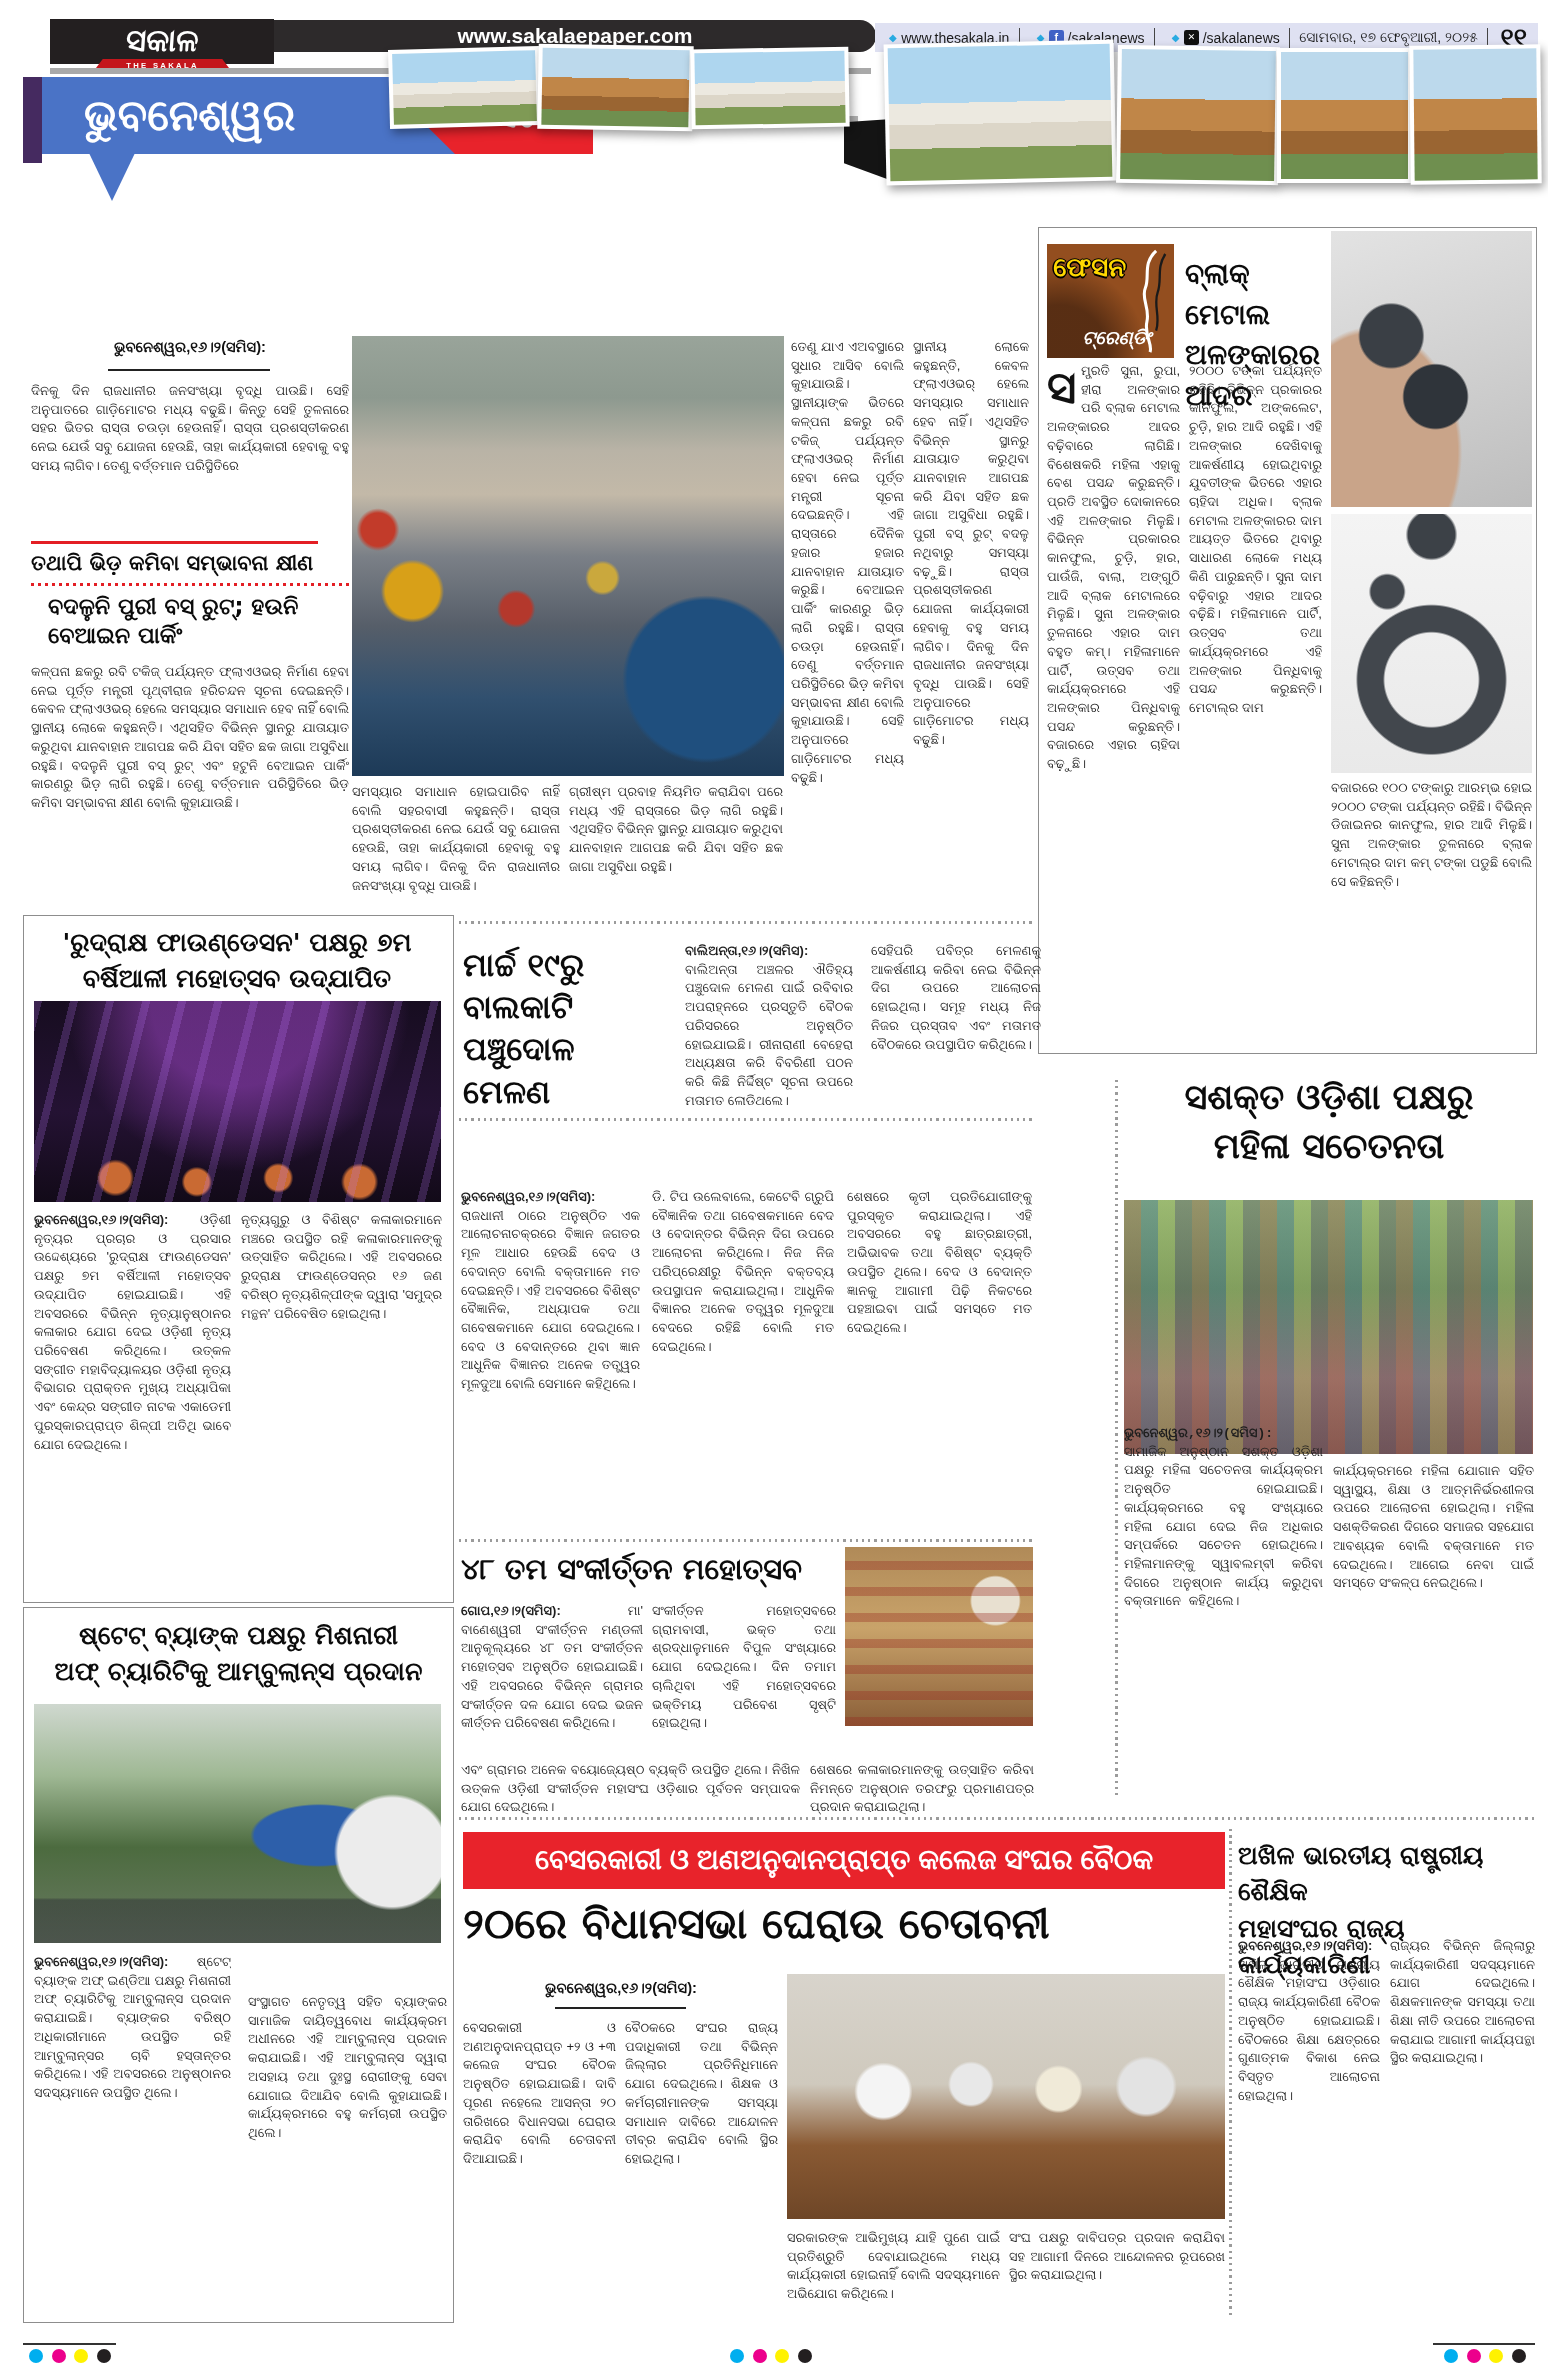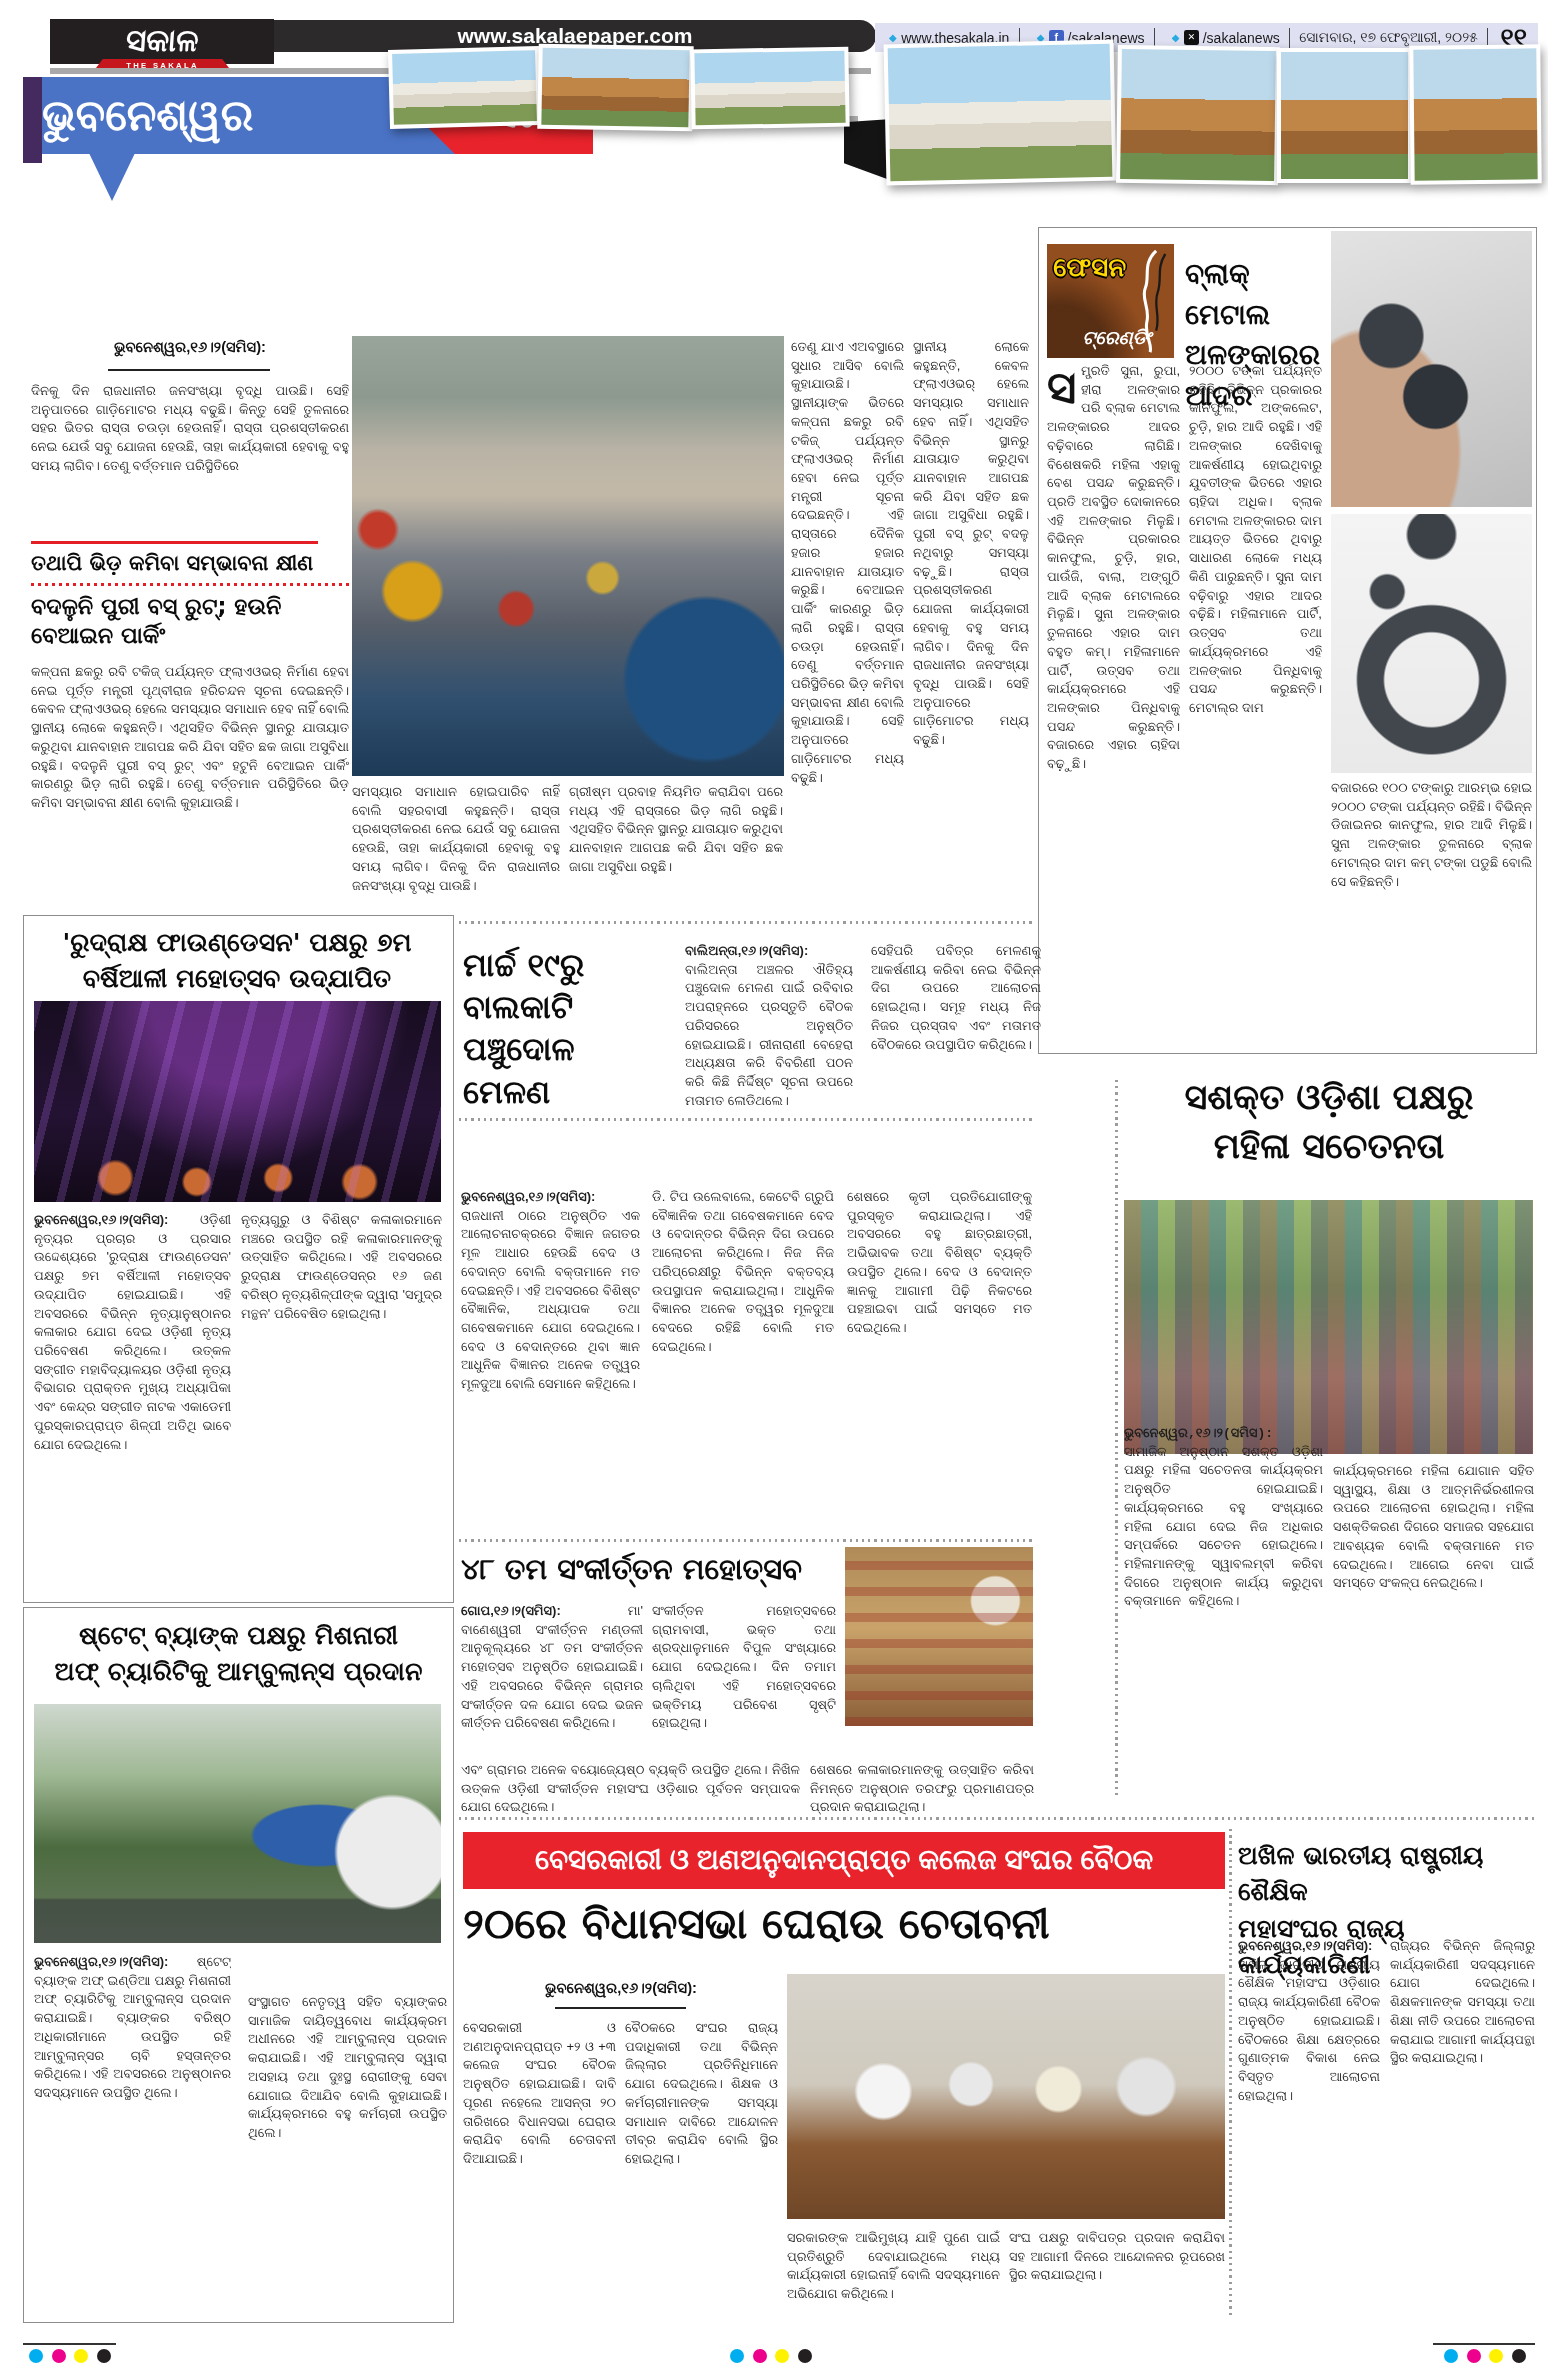--- a/index.html
+++ b/index.html
@@ -35,21 +35,21 @@
   .fb-icon{display:inline-block;width:14.7px;height:14.7px;background:#4062c6;color:#fff;border-radius:2.3px;
            font-size:10.8px;font-weight:bold;text-align:center;line-height:14.7px;margin-right:3.9px;}
   .x-icon{display:inline-block;width:14.7px;height:14.7px;background:#111;color:#fff;border-radius:2.3px;
           font-size:9.3px;text-align:center;line-height:14.7px;margin-right:3.9px;}
   .page-num{font-size:25.4px;font-weight:800;color:#111;margin-left:3.1px;}
   .mast-shadow{left:50px;top:68px;width:821px;height:6.2px;background:#a9a9a9;}
 
   
   .purple-bar{left:23px;top:77px;width:19px;height:86px;background:#452a60;}
   .blue-banner{left:42px;top:77px;width:551px;height:77px;background:#4a73c6;display:flex;align-items:center;}
-  .blue-banner span{color:#fff;font-size:43px;font-weight:800;font-family:"DejaVu Sans",sans-serif;}
+  .blue-banner span{color:#fff;font-size:43px;font-weight:800;padding-left:42px;font-family:"DejaVu Sans",sans-serif;}
   .red-tag{left:416px;top:77px;width:177px;height:77px;background:#e8232b;
            clip-path:polygon(0 50%,22% 0,100% 0,100% 100%,22% 100%);display:flex;align-items:center;justify-content:center;}
   .red-tag span{color:#fff;font-size:35px;font-weight:800;padding-left:26px;}
   .blue-pointer{left:89px;top:153px;width:0;height:0;border-left:23px solid transparent;
                 border-right:23px solid transparent;border-top:48px solid #4a73c6;}
   .gray-line{left:594px;top:116px;width:264px;height:10px;background:#b3b3b3;}
   .black-flag{left:844px;top:117px;width:77px;height:66px;background:#141414;
               clip-path:polygon(0 8%,100% 0,70% 100%,0 70%);}
 
   
@@ -171,21 +171,21 @@
   <div class="abs snap" style="left:1410px;top:45px;width:123px;height:131px;transform:rotate(-.6deg);">
       <div class="snap-img temple-b"></div>
     </div>
 
   <div class="abs byline" style="left:31px;top:339px;width:318px;">ଭୁବନେଶ୍ୱର,୧୬।୨(ସମିସ):</div>
   <div class="abs byline-rule" style="left:108px;top:369px;width:162px;"></div>
   <div class="abs body-text" style="left:31px;top:382px;width:318px;height:154px;">ଦିନକୁ ଦିନ ରାଜଧାନୀର ଜନସଂଖ୍ୟା ବୃଦ୍ଧି ପାଉଛି। ସେହି ଅନୁପାତରେ ଗାଡ଼ିମୋଟର ମଧ୍ୟ ବଢୁଛି। କିନ୍ତୁ ସେହି ତୁଳନାରେ ସହର ଭିତର ରାସ୍ତା ଚଉଡ଼ା ହେଉନାହିଁ। ରାସ୍ତା ପ୍ରଶସ୍ତୀକରଣ ନେଇ ଯେଉଁ ସବୁ ଯୋଜନା ହେଉଛି, ତାହା କାର୍ଯ୍ୟକାରୀ ହେବାକୁ ବହୁ ସମୟ ଲାଗିବ। ତେଣୁ ବର୍ତ୍ତମାନ ପରିସ୍ଥିତିରେ</div>
   <div class="abs" style="left:31px;top:541px;width:287px;height:3.1px;background:#e31e24;"></div>
   <div class="abs headline" style="left:31px;top:551px;width:318px;font-size:21px;">ତଥାପି ଭିଡ଼ କମିବା ସମ୍ଭାବନା କ୍ଷୀଣ</div>
   <div class="abs red-dotted" style="left:31px;top:583px;width:318px;"></div>
-  <div class="abs headline" style="left:31px;top:592px;width:318px;font-size:22.4px;line-height:1.3;">ବଦଳୁନି ପୁରୀ ବସ୍ ରୁଟ୍; ହଉନି ବେଆଇନ ପାର୍କିଂ</div>
+  <div class="abs headline" style="left:48px;top:592px;width:318px;font-size:22.4px;line-height:1.3;">ବଦଳୁନି ପୁରୀ ବସ୍ ରୁଟ୍; ହଉନି ବେଆଇନ ପାର୍କିଂ</div>
   <div class="abs body-text" style="left:31px;top:663px;width:318px;height:233px;">କଳ୍ପନା ଛକରୁ ରବି ଟକିଜ୍ ପର୍ଯ୍ୟନ୍ତ ଫ୍ଲାଏଓଭର୍ ନିର୍ମାଣ ହେବା ନେଇ ପୂର୍ତ୍ତ ମନ୍ତ୍ରୀ ପୃଥ୍ବୀରାଜ ହରିଚନ୍ଦନ ସୂଚନା ଦେଇଛନ୍ତି। କେବଳ ଫ୍ଲାଏଓଭର୍ ହେଲେ ସମସ୍ୟାର ସମାଧାନ ହେବ ନାହିଁ ବୋଲି ସ୍ଥାନୀୟ ଲୋକେ କହୁଛନ୍ତି। ଏଥିସହିତ ବିଭିନ୍ନ ସ୍ଥାନରୁ ଯାତାୟାତ କରୁଥିବା ଯାନବାହାନ ଆଗପଛ କରି ଯିବା ସହିତ ଛକ ଜାଗା ଅସୁବିଧା ରହୁଛି। ବଦଳୁନି ପୁରୀ ବସ୍ ରୁଟ୍ ଏବଂ ହଟୁନି ବେଆଇନ ପାର୍କିଂ କାରଣରୁ ଭିଡ଼ ଲାଗି ରହୁଛି। ତେଣୁ ବର୍ତ୍ତମାନ ପରିସ୍ଥିତିରେ ଭିଡ଼ କମିବା ସମ୍ଭାବନା କ୍ଷୀଣ ବୋଲି କୁହାଯାଉଛି।</div>
   <div class="abs photo traffic-photo" style="left:352px;top:336px;width:432px;height:440px;"></div>
   <div class="abs body-text" style="left:569px;top:783px;width:214px;height:114px;">ଗ୍ରୀଷ୍ମ ପ୍ରବାହ ନିୟମିତ କରାଯିବା ପରେ ମଧ୍ୟ ଏହି ରାସ୍ତାରେ ଭିଡ଼ ଲାଗି ରହୁଛି। ଏଥିସହିତ ବିଭିନ୍ନ ସ୍ଥାନରୁ ଯାତାୟାତ କରୁଥିବା ଯାନବାହାନ ଆଗପଛ କରି ଯିବା ସହିତ ଛକ ଜାଗା ଅସୁବିଧା ରହୁଛି।</div>
   <div class="abs body-text" style="left:352px;top:783px;width:208px;height:114px;">ସମସ୍ୟାର ସମାଧାନ ହୋଇପାରିବ ନାହିଁ ବୋଲି ସହରବାସୀ କହୁଛନ୍ତି। ରାସ୍ତା ପ୍ରଶସ୍ତୀକରଣ ନେଇ ଯେଉଁ ସବୁ ଯୋଜନା ହେଉଛି, ତାହା କାର୍ଯ୍ୟକାରୀ ହେବାକୁ ବହୁ ସମୟ ଲାଗିବ। ଦିନକୁ ଦିନ ରାଜଧାନୀର ଜନସଂଖ୍ୟା ବୃଦ୍ଧି ପାଉଛି।</div>
   <div class="abs body-text" style="left:791px;top:338px;width:113px;height:560px;">ତେଣୁ ଯାଏ ଏଅବସ୍ଥାରେ ସୁଧାର ଆସିବ ବୋଲି କୁହାଯାଉଛି। ସ୍ଥାନୀୟାଙ୍କ ଭିତରେ କଳ୍ପନା ଛକରୁ ରବି ଟକିଜ୍ ପର୍ଯ୍ୟନ୍ତ ଫ୍ଲାଏଓଭର୍ ନିର୍ମାଣ ହେବା ନେଇ ପୂର୍ତ୍ତ ମନ୍ତ୍ରୀ ସୂଚନା ଦେଇଛନ୍ତି। ଏହି ରାସ୍ତାରେ ଦୈନିକ ହଜାର ହଜାର ଯାନବାହାନ ଯାତାୟାତ କରୁଛି। ବେଆଇନ ପାର୍କିଂ କାରଣରୁ ଭିଡ଼ ଲାଗି ରହୁଛି। ରାସ୍ତା ଚଉଡ଼ା ହେଉନାହିଁ। ତେଣୁ ବର୍ତ୍ତମାନ ପରିସ୍ଥିତିରେ ଭିଡ଼ କମିବା ସମ୍ଭାବନା କ୍ଷୀଣ ବୋଲି କୁହାଯାଉଛି। ସେହି ଅନୁପାତରେ ଗାଡ଼ିମୋଟର ମଧ୍ୟ ବଢୁଛି।</div>
   <div class="abs body-text" style="left:913px;top:338px;width:116px;height:560px;">ସ୍ଥାନୀୟ ଲୋକେ କହୁଛନ୍ତି, କେବଳ ଫ୍ଲାଏଓଭର୍ ହେଲେ ସମସ୍ୟାର ସମାଧାନ ହେବ ନାହିଁ। ଏଥିସହିତ ବିଭିନ୍ନ ସ୍ଥାନରୁ ଯାତାୟାତ କରୁଥିବା ଯାନବାହାନ ଆଗପଛ କରି ଯିବା ସହିତ ଛକ ଜାଗା ଅସୁବିଧା ରହୁଛି। ପୁରୀ ବସ୍ ରୁଟ୍ ବଦଳୁ ନଥିବାରୁ ସମସ୍ୟା ବଢ଼ୁଛି। ରାସ୍ତା ପ୍ରଶସ୍ତୀକରଣ ଯୋଜନା କାର୍ଯ୍ୟକାରୀ ହେବାକୁ ବହୁ ସମୟ ଲାଗିବ। ଦିନକୁ ଦିନ ରାଜଧାନୀର ଜନସଂଖ୍ୟା ବୃଦ୍ଧି ପାଉଛି। ସେହି ଅନୁପାତରେ ଗାଡ଼ିମୋଟର ମଧ୍ୟ ବଢୁଛି।</div>
 
   <div class="abs box" style="left:1038px;top:227px;width:497px;height:825px;"></div>
   <div class="abs badge">
     <span class="badge-l1">ଫେସନ</span>

